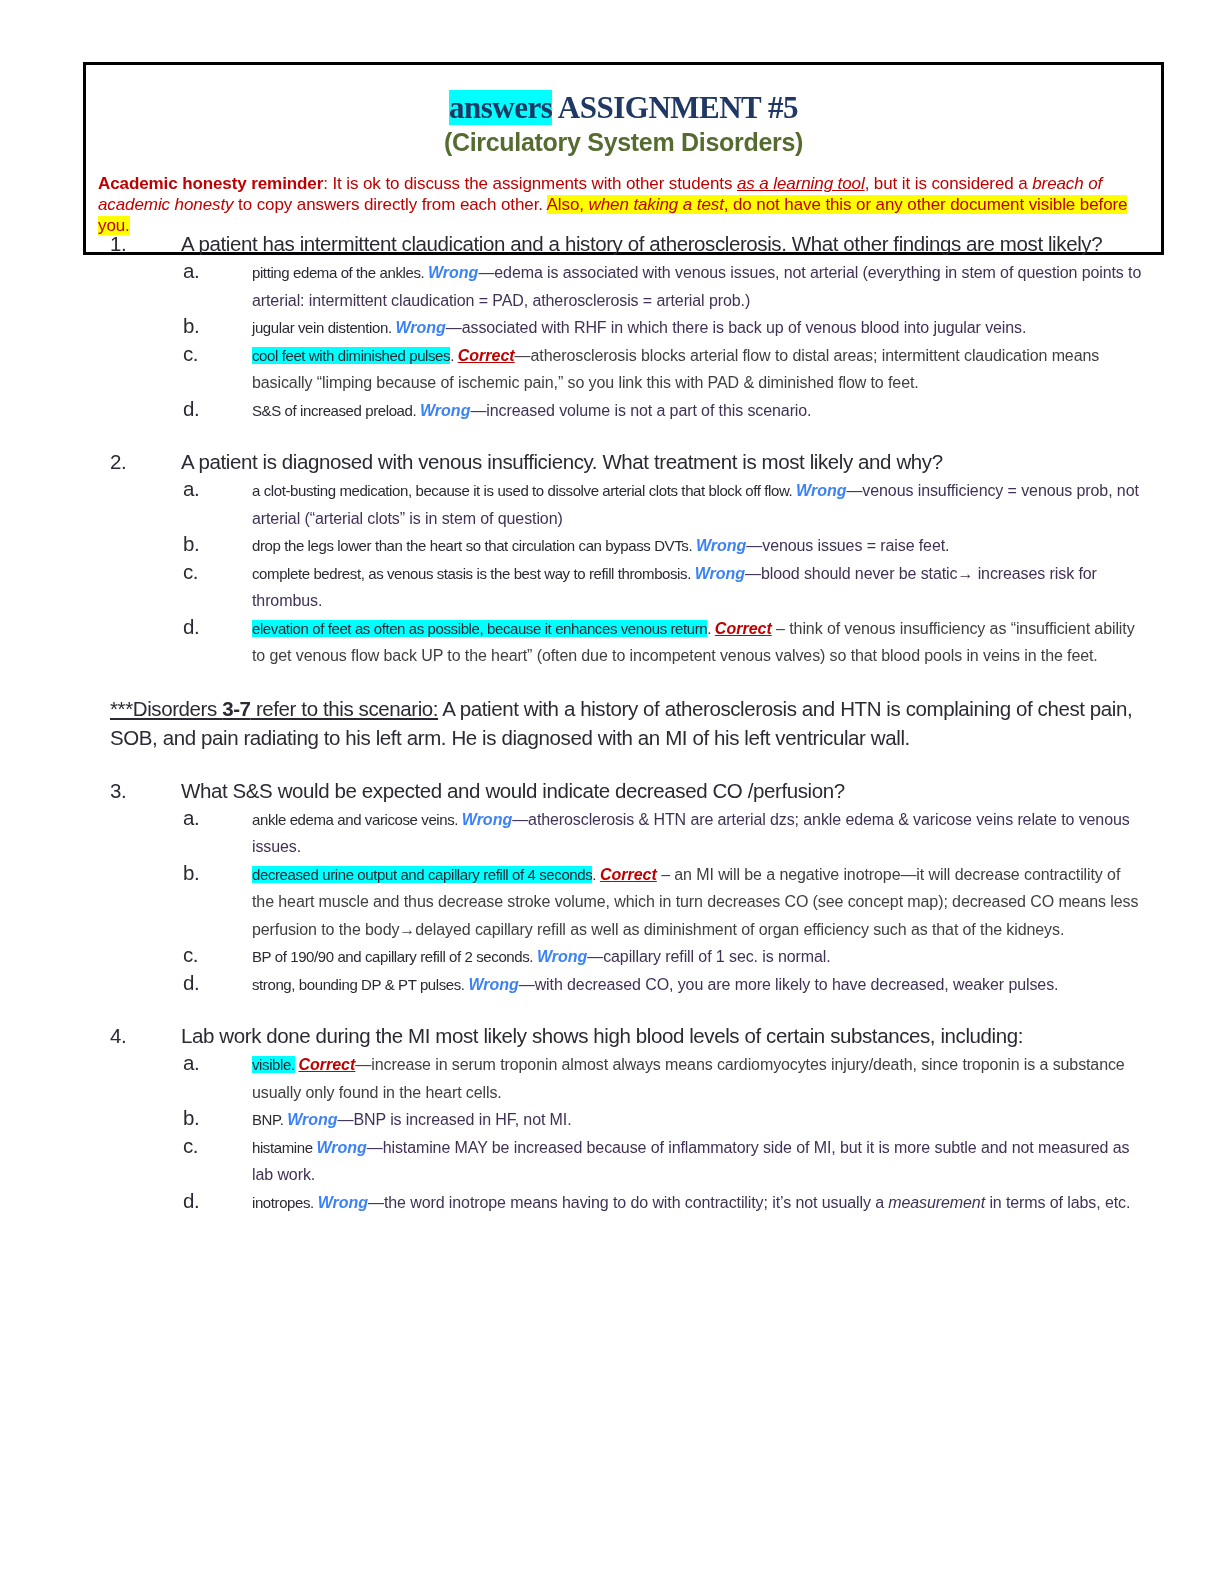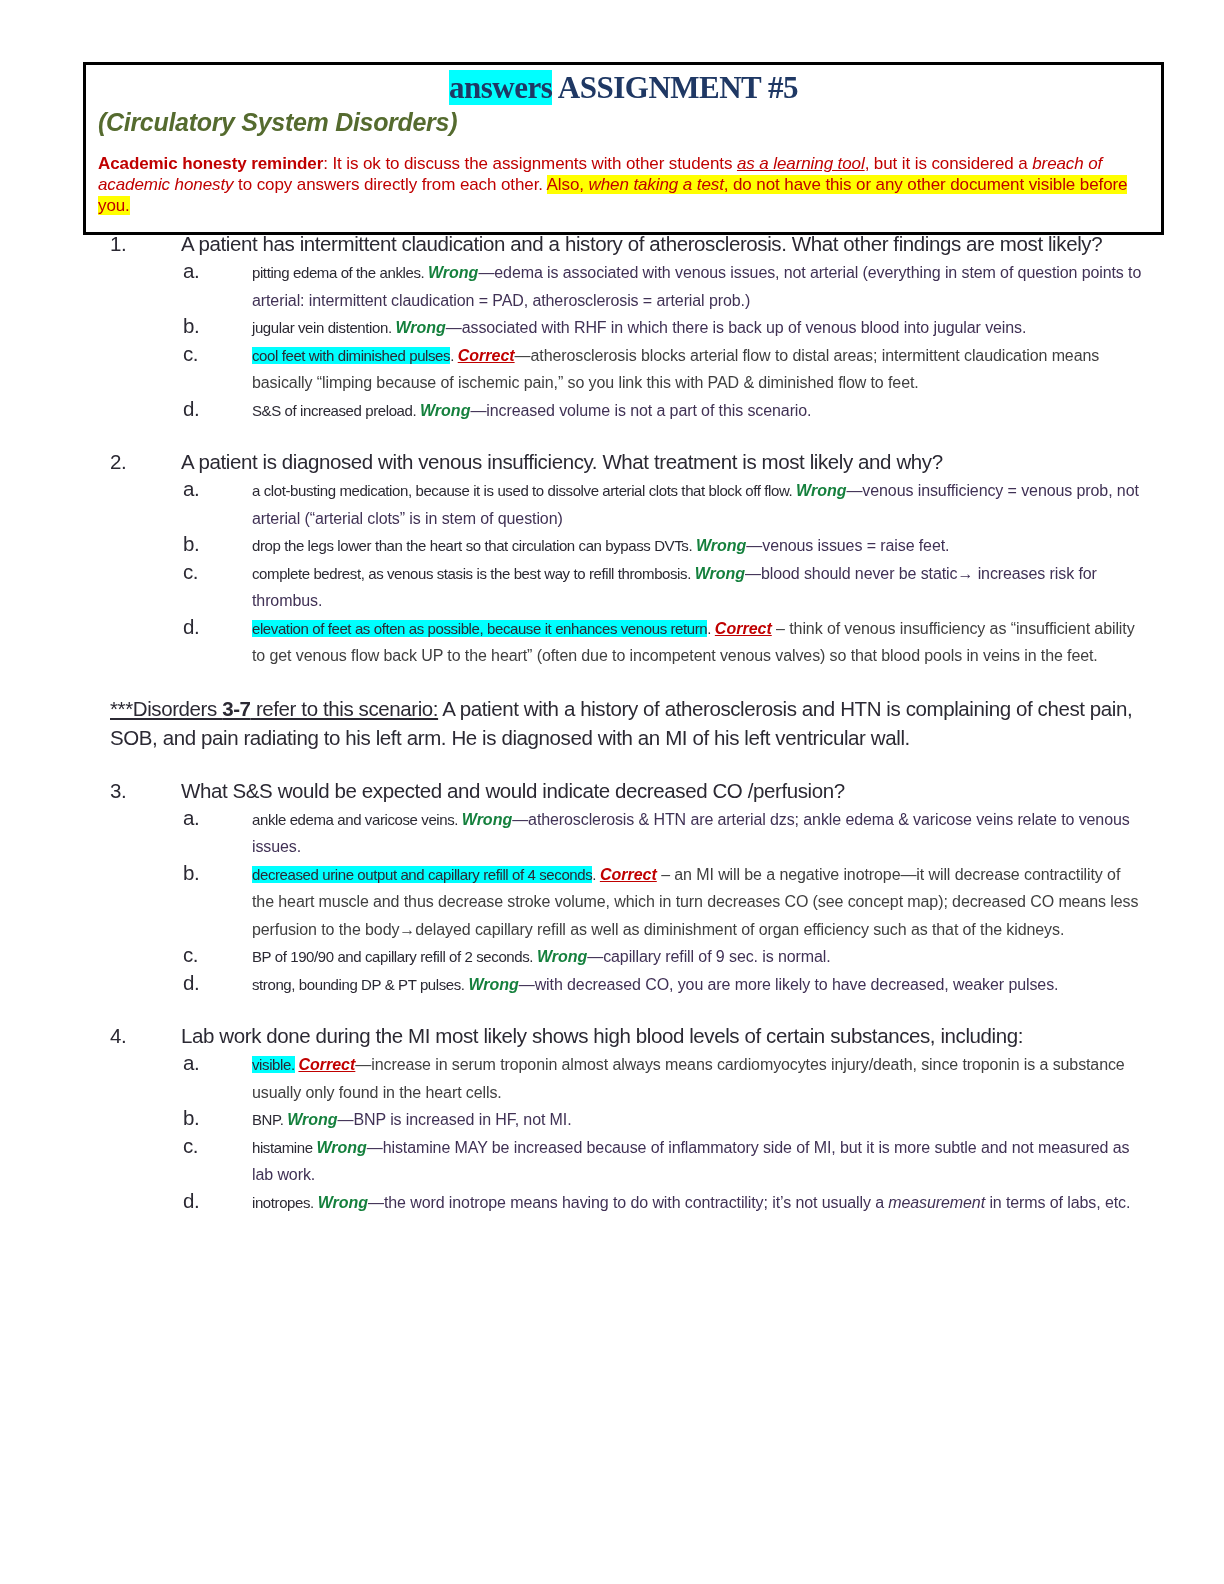--- a/index.html
+++ b/index.html
@@ -1,44 +1,44 @@
 <!DOCTYPE html>
 <html><head>
 <meta charset="utf-8">
 <style>
   html,body{margin:0;padding:0;background:#ffffff;}
   .page{position:relative;width:1224px;height:1584px;background:#ffffff;overflow:hidden;
         font-family:"Liberation Sans",sans-serif;color:#2b2933;}
   
   .header-box{position:absolute;left:83px;top:62px;width:1081px;box-sizing:border-box;
-        border:3px solid #000;padding:4px 12px 16px 12px;background:#fff;}
+        border:3px solid #000;padding:24px 12px 16px 12px;background:#fff;}
   .title{text-align:center;font-family:"Liberation Serif",serif;font-weight:bold;
         font-size:31px;line-height:38px;color:#1f3864;letter-spacing:-0.5px;}
   .hl-cyan{background:#00ffff;}
-  .subtitle{font-weight:bold;font-style:italic;font-size:25px;
+  .subtitle{text-align:center;font-weight:bold;font-size:25px;
         line-height:30px;color:#556b2f;letter-spacing:-0.3px;}
   .reminder{margin-top:16px;font-size:17px;line-height:21px;color:#c00000;letter-spacing:-0.1px;}
   .reminder b{font-weight:bold;}
   .em{font-style:italic;}
   .em-u{font-style:italic;text-decoration:underline;}
   .hl-yellow{background:#ffff00;}
   
   .content{position:absolute;left:110px;top:230px;width:1032px;}
   .qblock{margin-bottom:25px;}
   .qrow{display:flex;}
   .qnum{flex:none;width:71px;font-size:20.5px;line-height:28px;letter-spacing:-0.4px;}
   .qtext{font-size:20.5px;line-height:28px;letter-spacing:-0.4px;}
   .opt{display:flex;margin-left:73px;}
   .oletter{flex:none;width:69px;font-size:20.5px;line-height:25.5px;letter-spacing:-0.4px;}
   .obody{font-size:20.5px;line-height:25.5px;letter-spacing:-0.4px;width:890px;}
   .ans{font-size:15px;}
   .e{font-size:16px;letter-spacing:-0.1px;}
   .it{font-style:italic;}
   .v{font-size:16px;font-weight:bold;font-style:italic;letter-spacing:0;}
-  .wrong{color:#15803d;}
+  .wrong{color:#3b82f6;}
   .wrongc{color:#403155;}
   .correct{color:#c00000;text-decoration:underline;}
   .correctc{color:#404040;}
   .scenario{font-size:20.5px;line-height:29px;letter-spacing:-0.4px;margin-bottom:25px;}
   .scen-u{text-decoration:underline;}
   .scen-u b{font-weight:bold;}
 </style>
 </head>
 <body>
 
@@ -108,21 +108,21 @@
       <div class="opt">
           <span class="oletter">a.</span>
           <div class="obody"><span class="ans">ankle edema and varicose veins.  </span><span class="v wrong">Wrong</span><span class="e wrongc">—atherosclerosis &amp; HTN are arterial dzs; ankle edema &amp; varicose veins relate to venous issues.</span></div>
         </div>
       <div class="opt">
           <span class="oletter">b.</span>
           <div class="obody"><span class="ans hl-cyan">decreased urine output and capillary refill of 4 seconds</span><span class="ans">. </span><span class="v correct">Correct</span><span class="e correctc"> – an MI will be a negative inotrope—it will decrease contractility of the heart muscle and thus decrease stroke volume, which in turn decreases CO (see concept map); decreased CO means less perfusion to the body→delayed capillary refill as well as diminishment of organ efficiency such as that of the kidneys.</span></div>
         </div>
       <div class="opt">
           <span class="oletter">c.</span>
-          <div class="obody"><span class="ans">BP of 190/90 and capillary refill of 2 seconds. </span><span class="v wrong">Wrong</span><span class="e wrongc">—capillary refill of 9 sec. is normal.</span></div>
+          <div class="obody"><span class="ans">BP of 190/90 and capillary refill of 2 seconds. </span><span class="v wrong">Wrong</span><span class="e wrongc">—capillary refill of 1 sec. is normal.</span></div>
         </div>
       <div class="opt">
           <span class="oletter">d.</span>
           <div class="obody"><span class="ans">strong, bounding DP &amp; PT pulses. </span><span class="v wrong">Wrong</span><span class="e wrongc">—with decreased CO, you are more likely to have decreased, weaker pulses.</span></div>
         </div>
     </section>
 
     <section class="qblock">
       <div class="qrow">
           <span class="qnum">4.</span>

